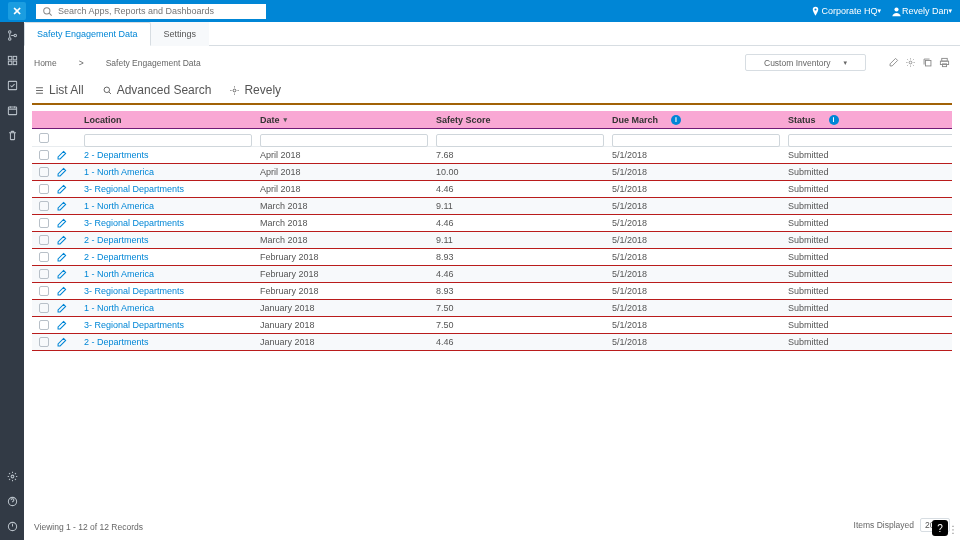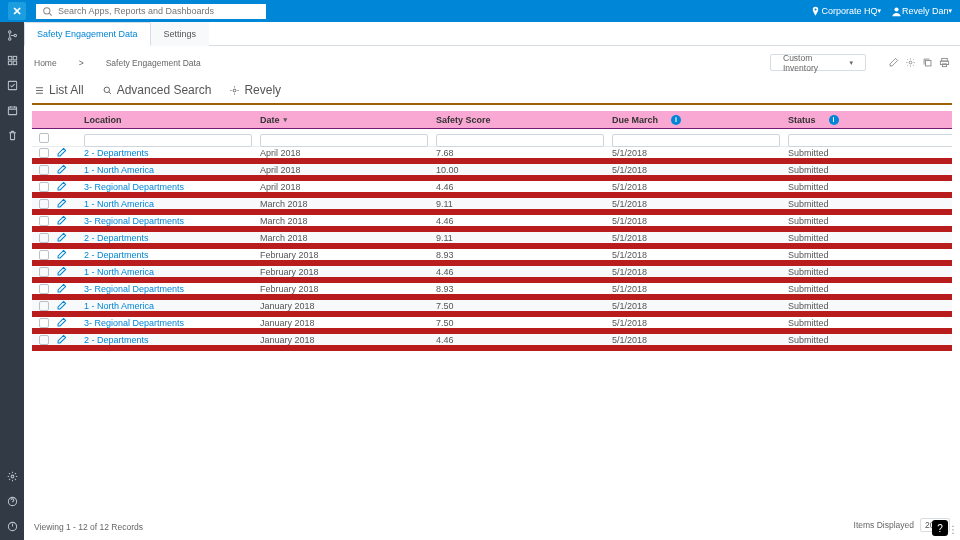--- a/index.html
+++ b/index.html
@@ -19,35 +19,35 @@
 .rail .ritem{cursor:pointer}
 .main{flex:1;display:flex;flex-direction:column;min-width:0}
 .tabs{display:flex;border-bottom:1px solid #d7dde2;background:#fff;font-size:9px}
 .tab{padding:6px 12px;border:1px solid transparent;border-bottom:none;color:#555;margin-bottom:-1px}
 .tab.active{color:#0086d6;border:1px solid #d7dde2;border-bottom:1px solid #fff;background:#fff;border-radius:2px 2px 0 0}
 .tab:not(.active){background:#f7f9fb}
 .content{flex:1;padding:4px 8px 8px 8px;display:flex;flex-direction:column;gap:6px;min-height:0}
 .crumbrow{display:flex;align-items:center;gap:22px;font-size:8.5px;color:#666;padding:4px 2px}
 .crumbrow .spacer{flex:1}
 .crumbrow .link{color:#666}
-.sel{border:1px solid #d7dde2;border-radius:2px;height:17px;width:96px;display:flex;align-items:center;padding:0 12px;font-size:8.5px;color:#666;justify-content:space-between}
+.sel{border:1px solid #d7dde2;border-radius:2px;height:17px;width:121px;display:flex;align-items:center;padding:0 18px;font-size:8.5px;color:#666;justify-content:space-between}
 .tbicons{display:flex;gap:6px;color:#888;font-size:10px}
 .tbicons span{cursor:pointer}
 .toolbar{display:flex;gap:18px;font-size:12px;color:#555;padding:2px 2px 6px 2px;border-bottom:2px solid #a16207}
 .toolbar .titem{display:flex;align-items:center;gap:4px;cursor:pointer}
 .table{flex:1;overflow:auto;border:0}
 .thead,.frow{display:grid;grid-template-columns:24px 28px 176px 176px 176px 176px 176px;align-items:center;font-size:9px}
 .thead{color:#333;background:#f9a8d4;font-weight:600;border-bottom:1px solid #701a75;height:18px}
 .thead .th{display:flex;align-items:center;gap:4px}
 .th .sortcaret{font-size:7px;color:#555}
 .info{width:10px;height:10px;border-radius:50%;background:#0086d6;color:#fff;display:inline-flex;align-items:center;justify-content:center;font-size:7px;font-weight:bold}
 .filterrow{display:grid;grid-template-columns:24px 28px 176px 176px 176px 176px 176px;align-items:center;height:18px;border-bottom:1px solid #e8ecef}
 .filterrow input{height:13px;border:1px solid #cfd6db;border-radius:2px;width:calc(100% - 8px);outline:none;font-size:8.5px;padding:0 3px}
 .ck{width:10px;height:10px;border:1px solid #b8c0c8;border-radius:2px;margin:0 auto;cursor:pointer}
-.rows .row{display:grid;grid-template-columns:24px 28px 176px 176px 176px 176px 176px;align-items:center;height:17px;font-size:9px;color:#555;border-bottom:6px solid #b91c1c}
+.rows .row{display:grid;grid-template-columns:24px 28px 176px 176px 176px 176px 176px;align-items:center;height:17px;font-size:9px;color:#555;border-bottom:1px solid #b91c1c}
 .rows .row:nth-child(even){background:#f7f9fb}
 .editicon{color:#0086d6;font-size:9px;cursor:pointer;text-align:center}
 .loclink{color:#0086d6;cursor:pointer}
 .footer{display:flex;justify-content:space-between;align-items:flex-end;font-size:8.5px;color:#666;padding:6px 2px 0 2px}
 .footer .disp{display:flex;align-items:center;gap:6px}
 .disp .selsm{border:1px solid #d7dde2;border-radius:2px;height:14px;width:30px;display:flex;align-items:center;justify-content:space-between;padding:0 4px;font-size:8.5px;color:#555}
 .helpbadge{position:fixed;bottom:4px;right:12px;background:#000;color:#fff;width:16px;height:16px;border-radius:3px;display:flex;align-items:center;justify-content:center;font-size:10px}
 .dotmenu{position:fixed;bottom:5px;right:2px;color:#888;font-size:10px}
 svg{width:11px;height:11px;display:block}
 </style>

